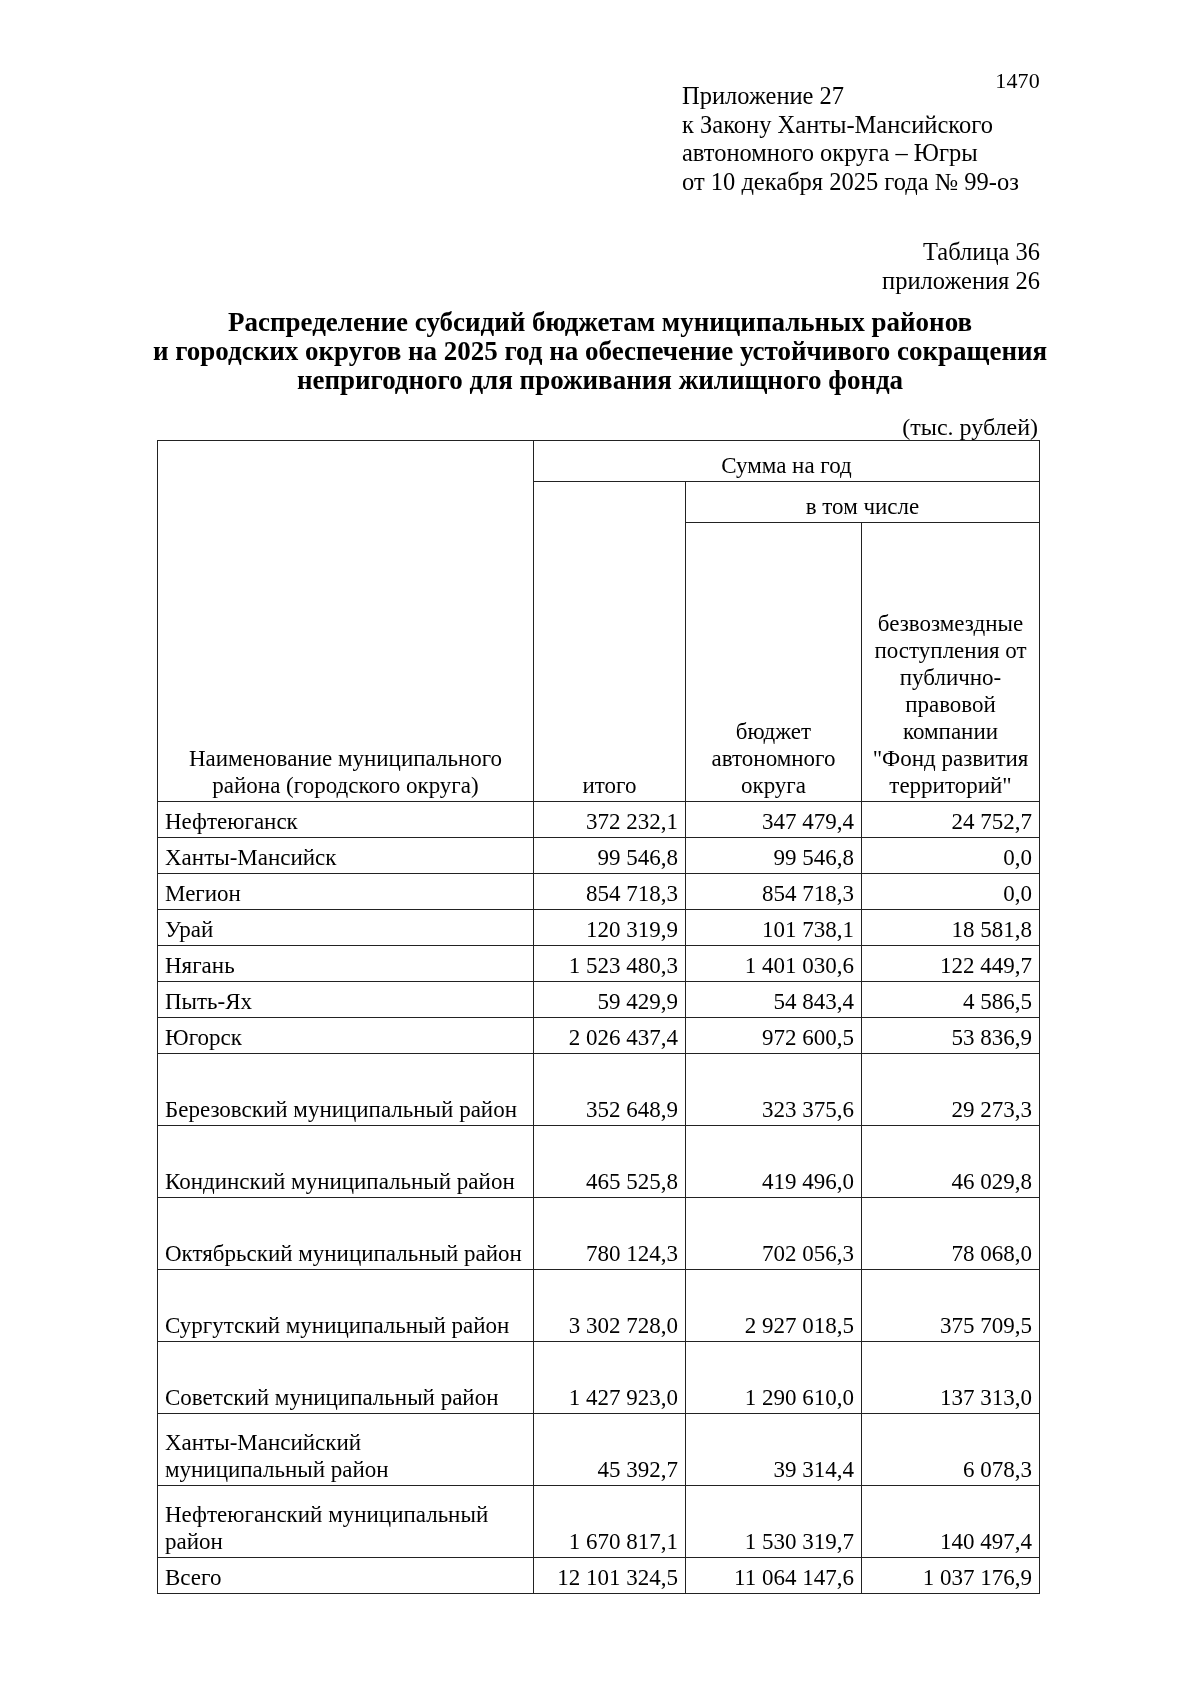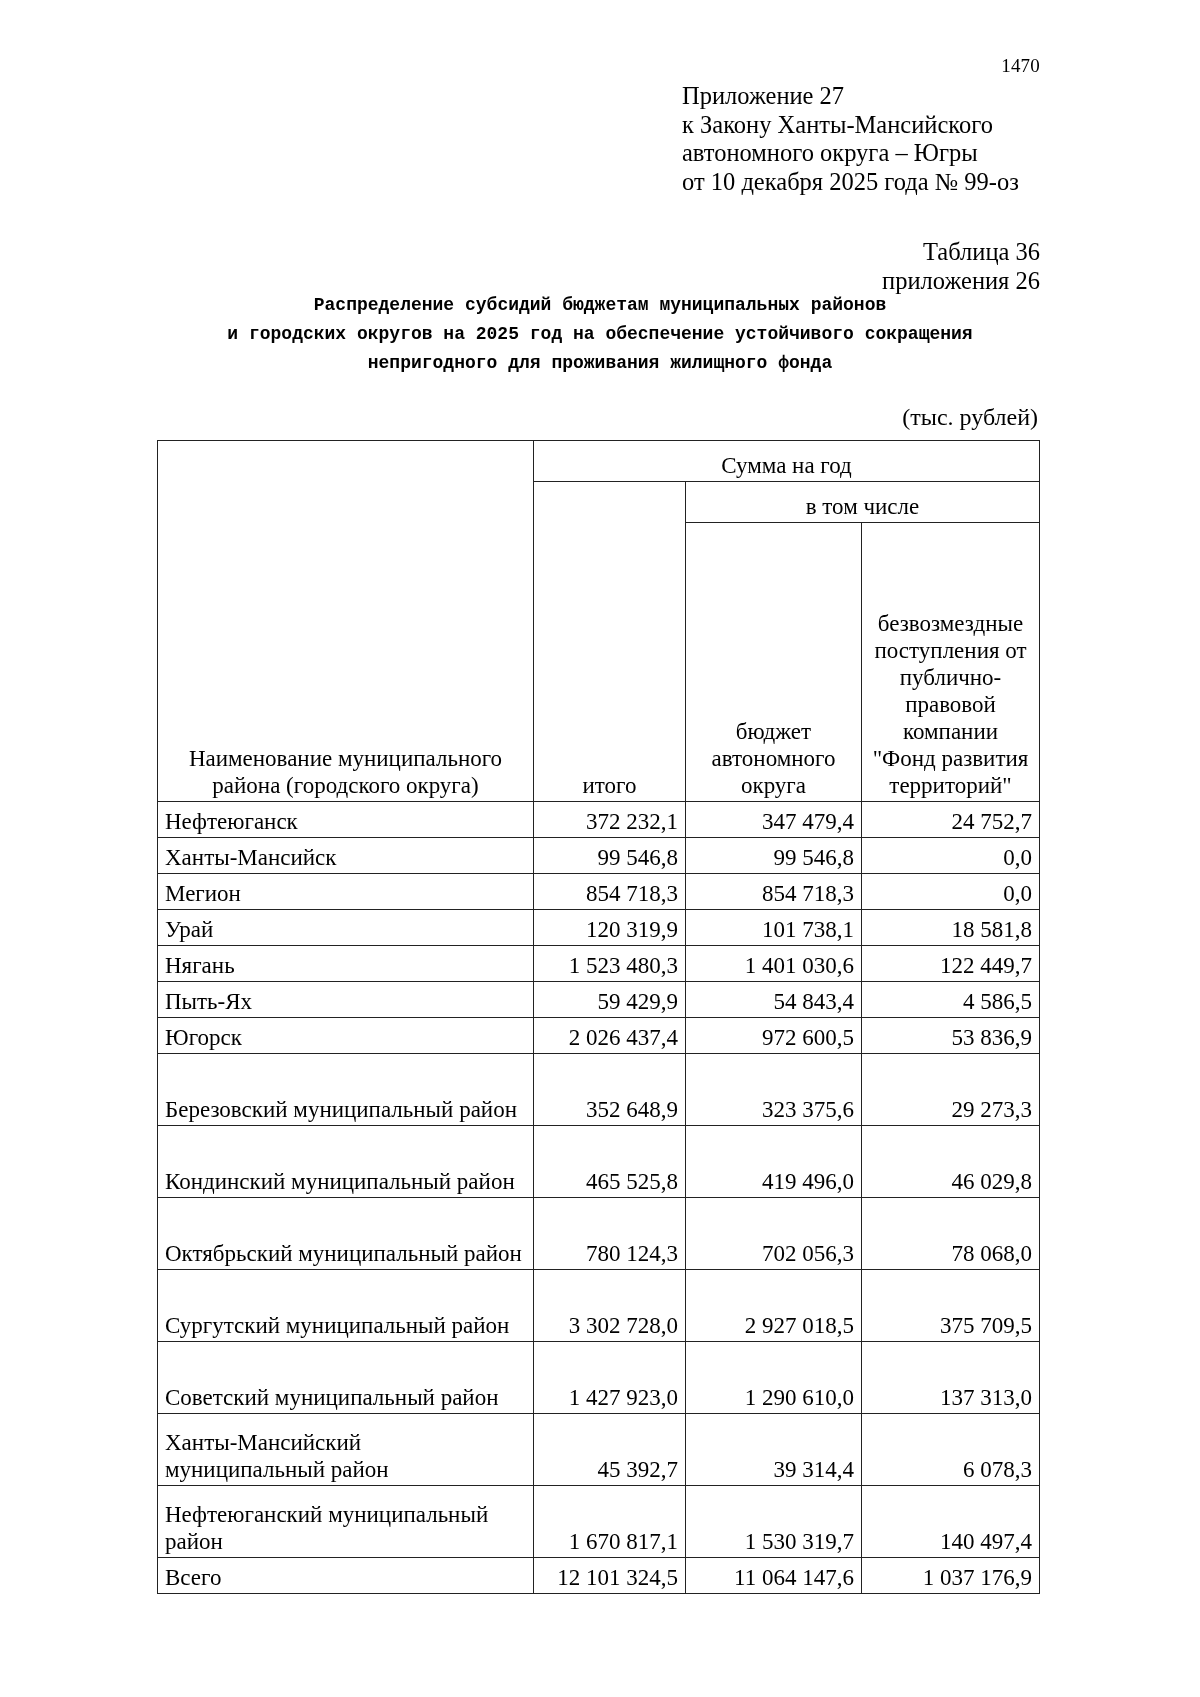--- a/index.html
+++ b/index.html
@@ -17,23 +17,23 @@
   }
   .page {
     width: 1200px;
     height: 1697px;
     box-sizing: border-box;
     padding: 0;
     position: relative;
   }
   .page-number {
     position: absolute;
-    top: 55px;
+    top: 68px;
     right: 160px;
-    font-size: 19px;
+    font-size: 22px;
     letter-spacing: 0.2px;
   }
   .ref-block {
     position: absolute;
     top: 82px;
     left: 682px;
     font-size: 24.5px;
     line-height: 28.5px;
     white-space: nowrap;
   }
@@ -45,33 +45,32 @@
     left: 680px;
     width: 360px;
     text-align: right;
     font-size: 24.5px;
     line-height: 28.5px;
     margin-top: 16px;
   }
 
   .doc-title {
     position: absolute;
-    top: 291px;
+    top: 308px;
     left: 150px;
     width: 900px;
     text-align: center;
-    font-size: 18px;
+    font-size: 27px;
     font-weight: bold;
     line-height: 29px;
-    font-family: Liberation Mono, monospace;
   }
 
   .units {
     position: absolute;
-    top: 404px;
+    top: 414px;
     left: 600px;
     width: 438px;
     text-align: right;
     font-size: 24px;
   }
 
   table.grid {
     position: absolute;
     top: 440px;
     left: 157px;

